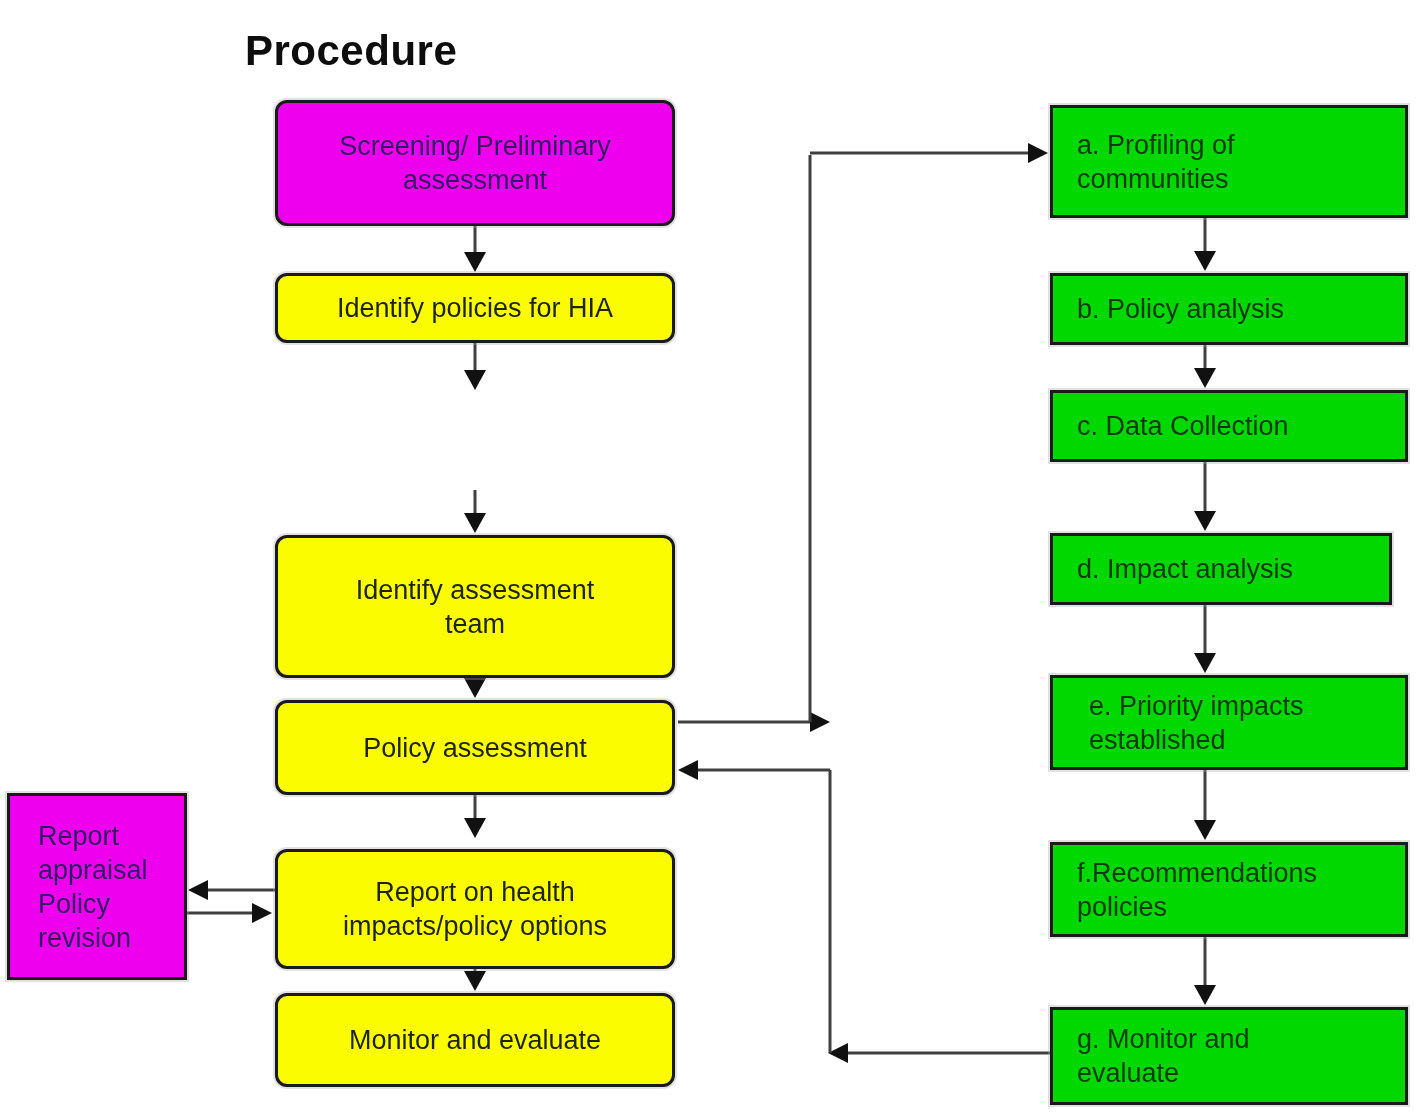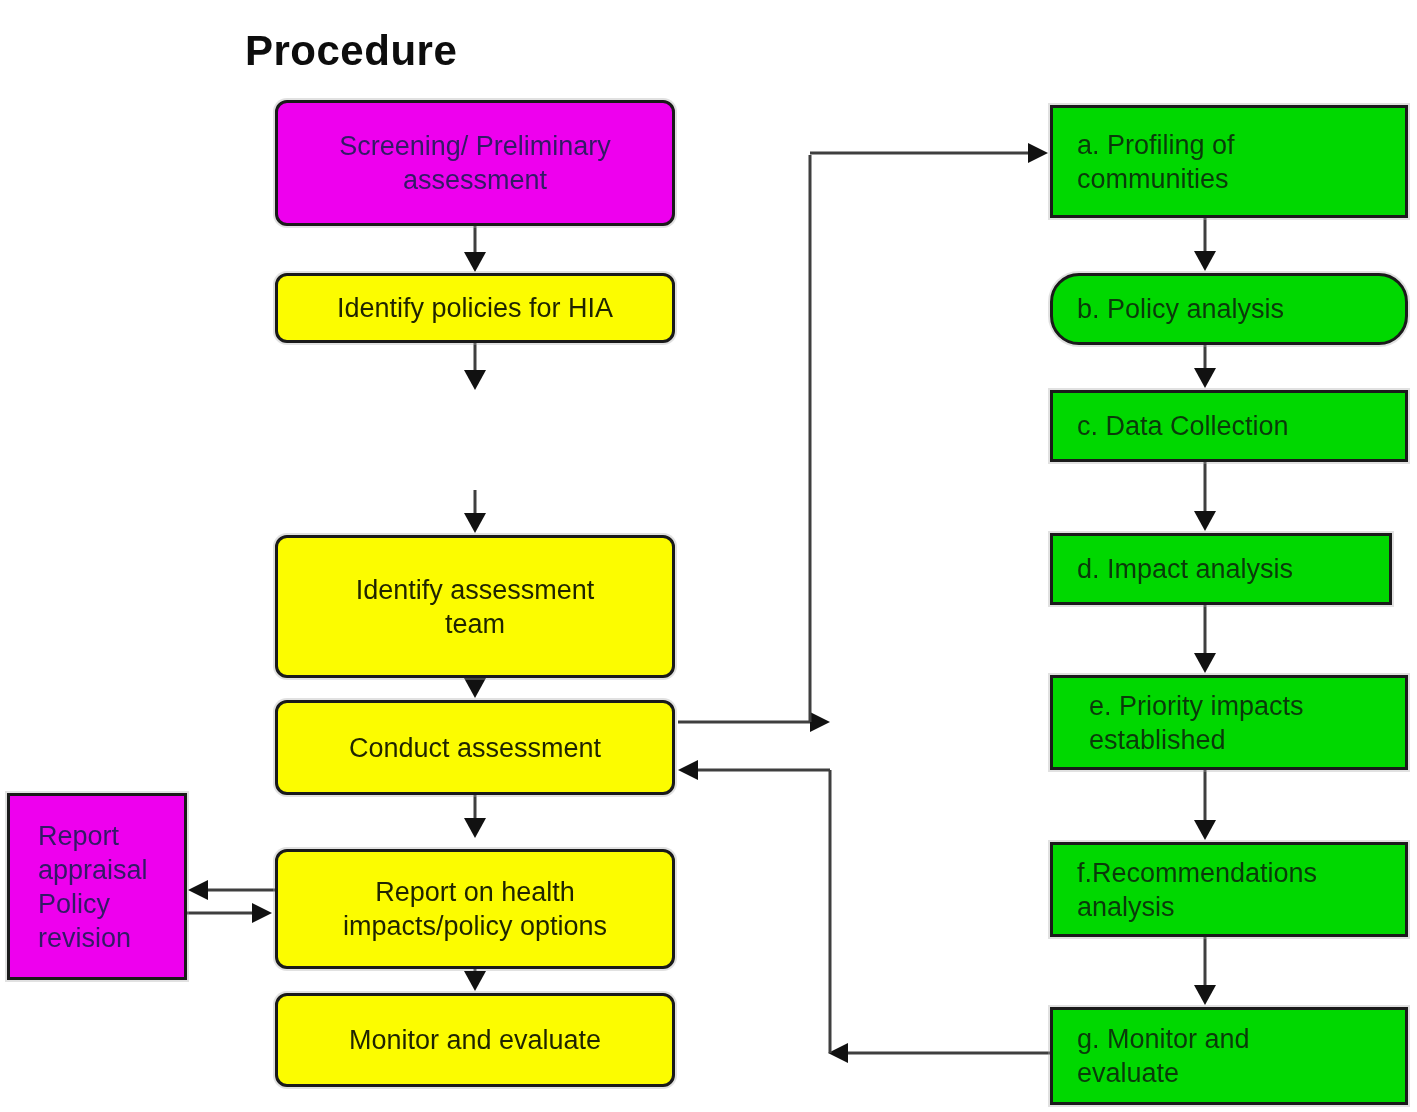--- a/index.html
+++ b/index.html
@@ -108,21 +108,21 @@
     <span class="label">Identify policies for HIA</span>
   </div>
 
 
   <div class="box yellow rounded" style="left:275px;top:535px;width:400px;height:143px;">
     <span class="label">Identify assessment
 team</span>
   </div>
 
   <div class="box yellow rounded" style="left:275px;top:700px;width:400px;height:95px;">
-    <span class="label">Conduct assessment</span>
+    <span class="label">Policy assessment</span>
   </div>
 
   <div class="box yellow rounded" style="left:275px;top:840px;width:400px;height:120px;margin-top:9px;">
     <span class="label">Report on health
 impacts/policy options</span>
   </div>
 
   <div class="box yellow rounded" style="left:275px;top:993px;width:400px;height:94px;">
     <span class="label">Monitor and evaluate</span>
   </div>
@@ -132,40 +132,40 @@
 appraisal
 Policy
 revision</span>
   </div>
 
   <div class="box green" style="left:1050px;top:105px;width:358px;height:113px;">
     <span class="label">a. Profiling of
 communities</span>
   </div>
 
-  <div class="box green" style="left:1050px;top:273px;width:358px;height:72px;border-radius:29px;">
+  <div class="box green" style="left:1050px;top:273px;width:358px;height:72px;">
     <span class="label">b. Policy analysis</span>
   </div>
 
   <div class="box green" style="left:1050px;top:390px;width:358px;height:72px;">
     <span class="label">c. Data Collection</span>
   </div>
 
   <div class="box green" style="left:1050px;top:533px;width:342px;height:72px;">
     <span class="label">d. Impact analysis</span>
   </div>
 
   <div class="box green" style="left:1050px;top:675px;width:358px;height:95px;padding-left:12px;">
     <span class="label">e. Priority impacts
 established</span>
   </div>
 
   <div class="box green" style="left:1050px;top:842px;width:358px;height:95px;">
     <span class="label">f.Recommendations
-analysis</span>
+policies</span>
   </div>
 
   <div class="box green" style="left:1050px;top:1007px;width:358px;height:98px;">
     <span class="label">g. Monitor and
 evaluate</span>
   </div>
 
 </div>
 
 </body></html>

